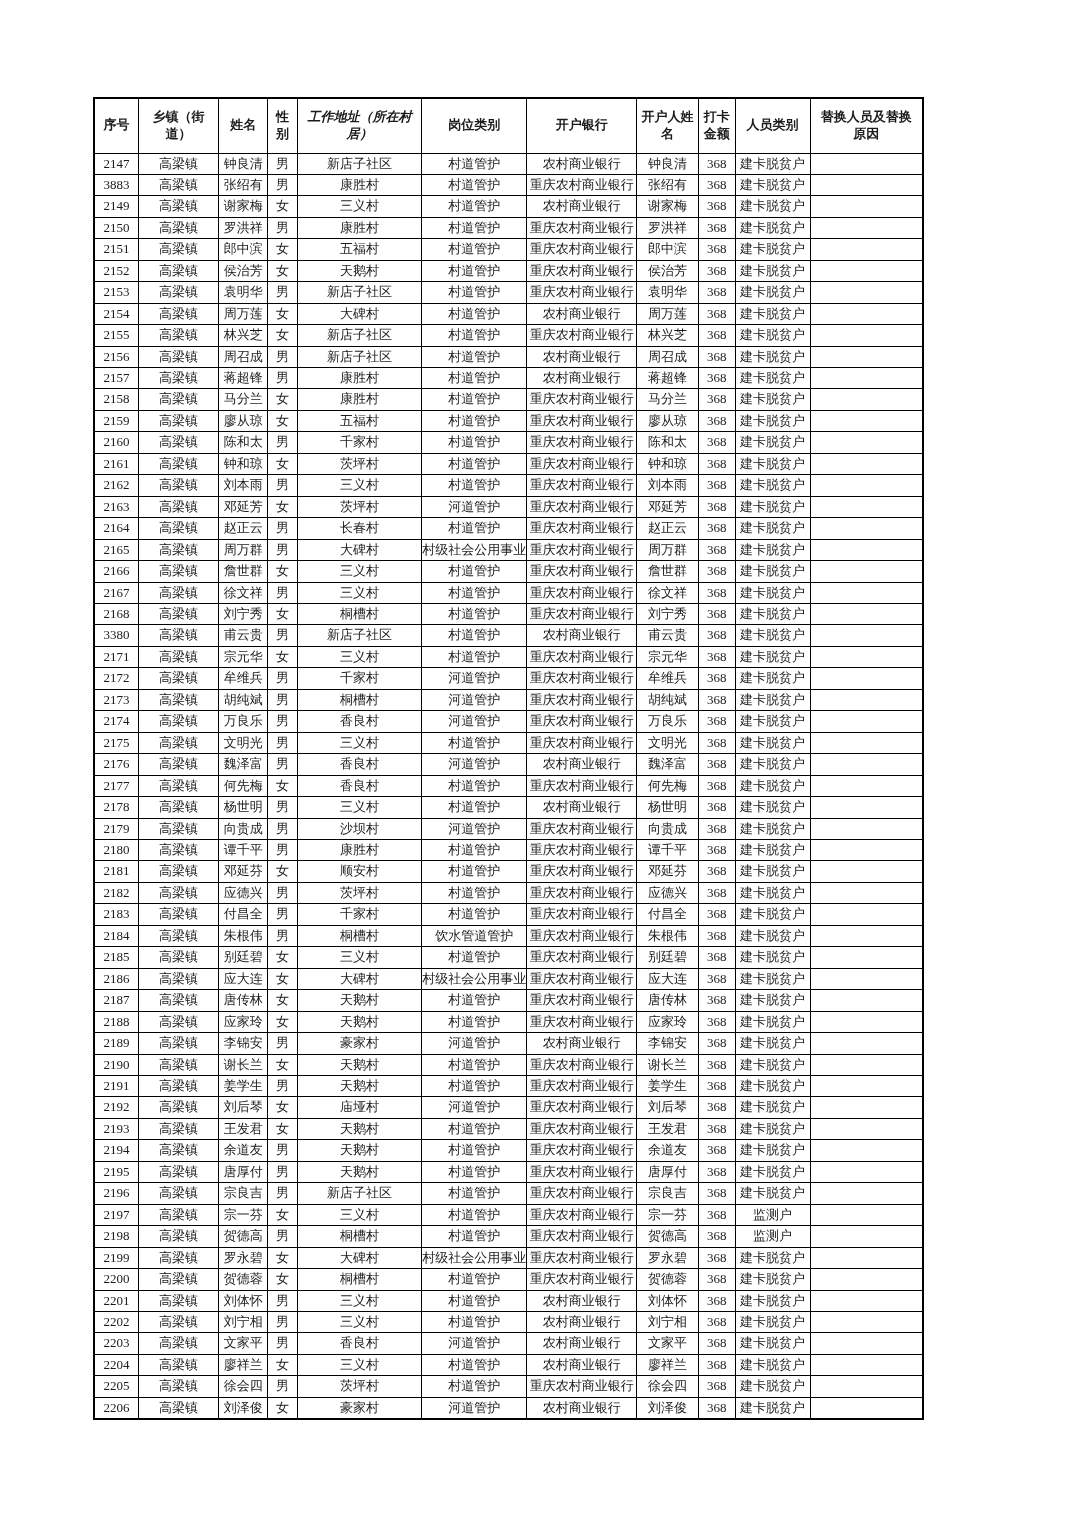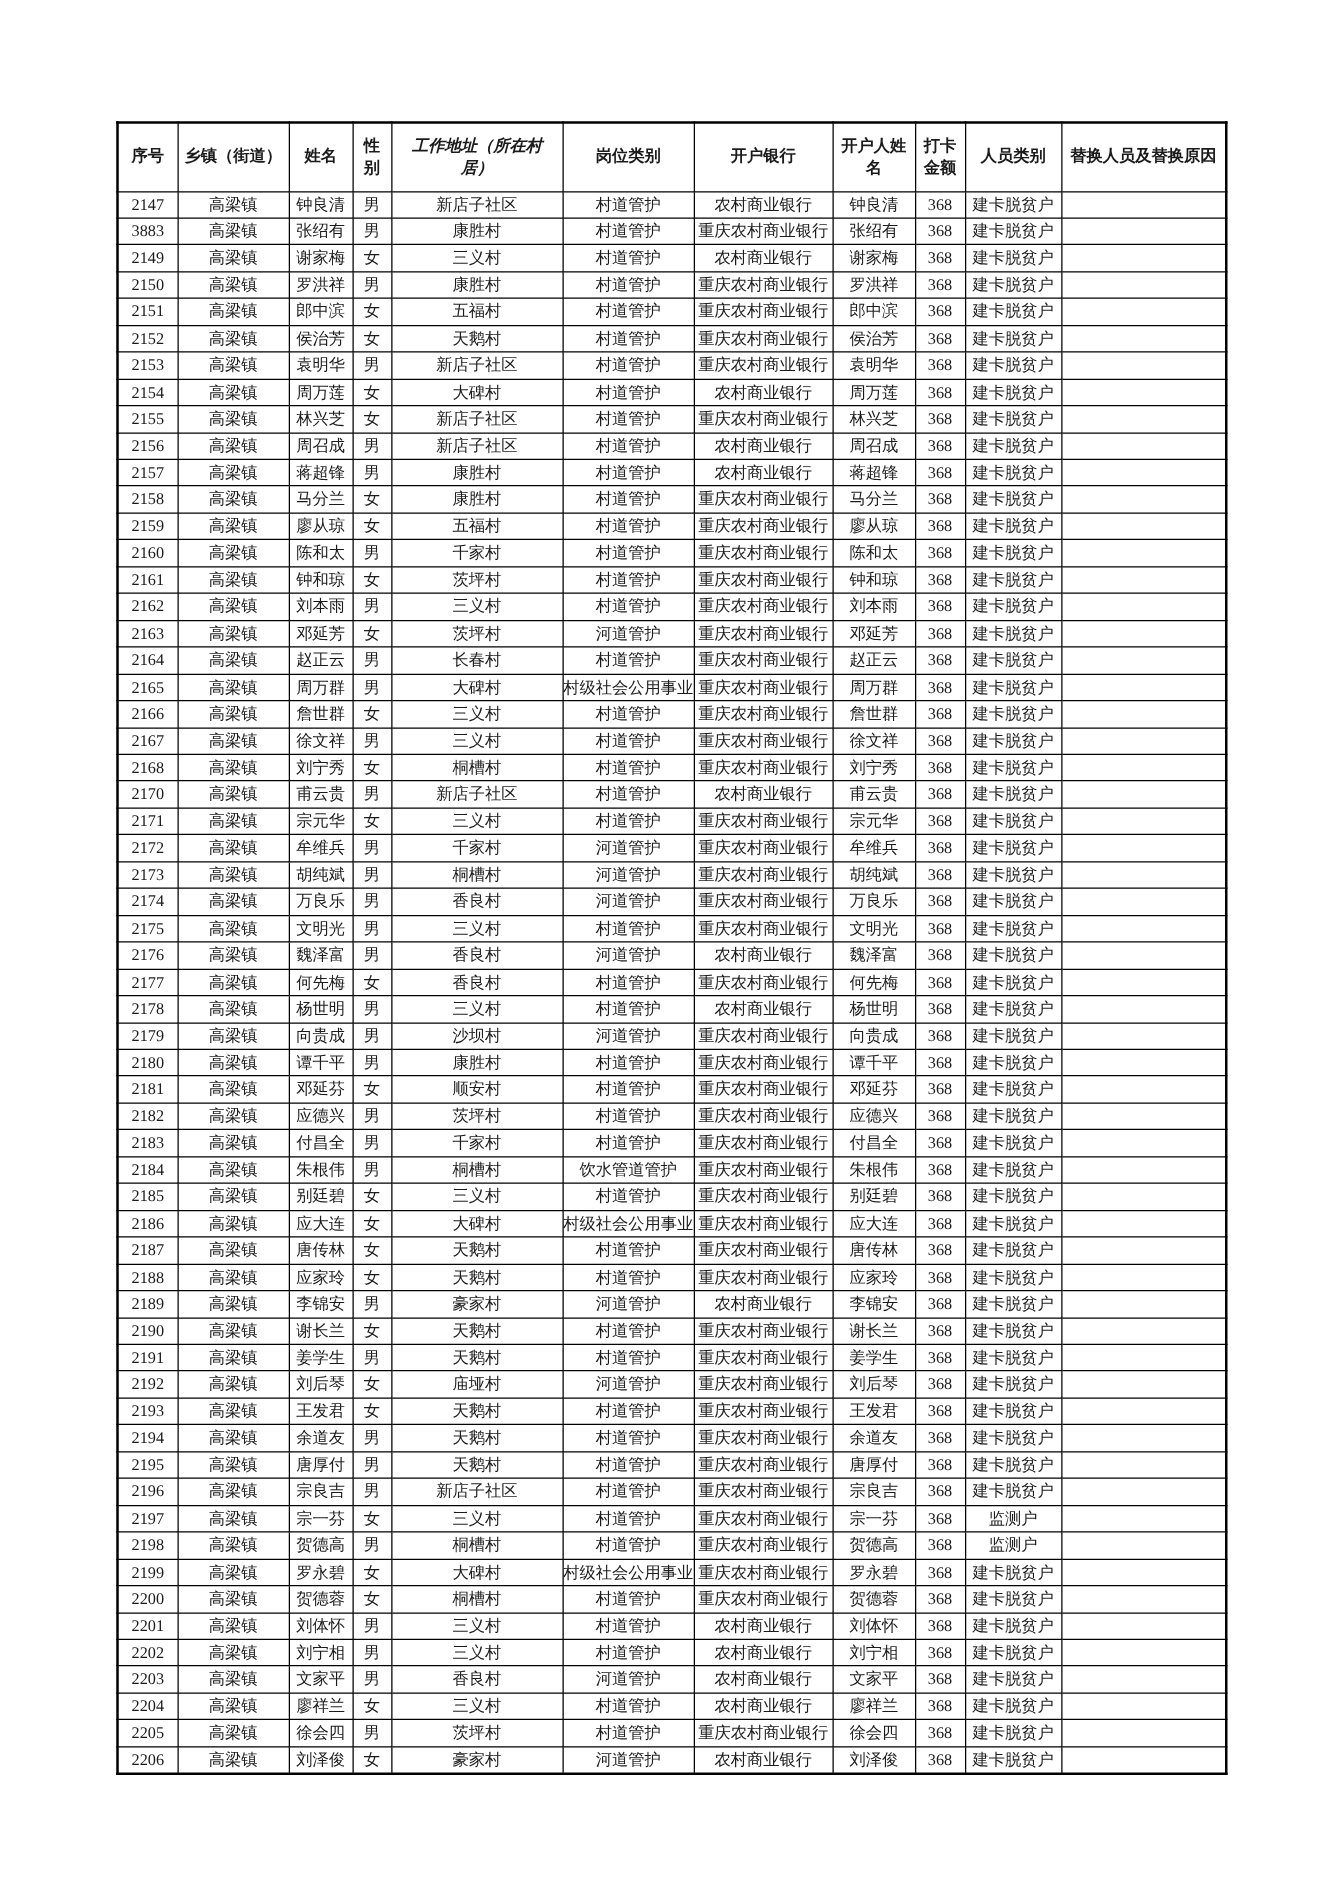--- a/index.html
+++ b/index.html
@@ -2,21 +2,21 @@
 <html><head>
 <meta charset="utf-8">
 <style>
   html,body{margin:0;padding:0;}
   body{
     width:1074px;height:1520px;
     background:#ffffff;
     font-family:"Liberation Serif","DejaVu Serif",serif;
     color:#1b1b1b;
   }
-  .page{position:relative;width:1074px;height:1520px;overflow:hidden;}
+  .page{position:relative;width:924px;height:1520px;overflow:hidden;}
   table.roster{
     position:absolute;left:93px;top:97px;
     border-collapse:collapse;
     table-layout:fixed;
     border:2px solid #000;
   }
   table.roster th, table.roster td{
     border:1px solid #000;
     text-align:center;
     vertical-align:middle;
@@ -359,21 +359,21 @@
           <td class="col-gender">女</td>
           <td class="col-work_address">桐槽村</td>
           <td class="col-post_type">村道管护</td>
           <td class="col-bank">重庆农村商业银行</td>
           <td class="col-account_name">刘宁秀</td>
           <td class="col-amount">368</td>
           <td class="col-person_type">建卡脱贫户</td>
           <td class="col-replacement"></td>
         </tr>
         <tr>
-          <td class="col-serial">2170</td>
+          <td class="col-serial">3380</td>
           <td class="col-township">高梁镇</td>
           <td class="col-name">甫云贵</td>
           <td class="col-gender">男</td>
           <td class="col-work_address">新店子社区</td>
           <td class="col-post_type">村道管护</td>
           <td class="col-bank">农村商业银行</td>
           <td class="col-account_name">甫云贵</td>
           <td class="col-amount">368</td>
           <td class="col-person_type">建卡脱贫户</td>
           <td class="col-replacement"></td>

